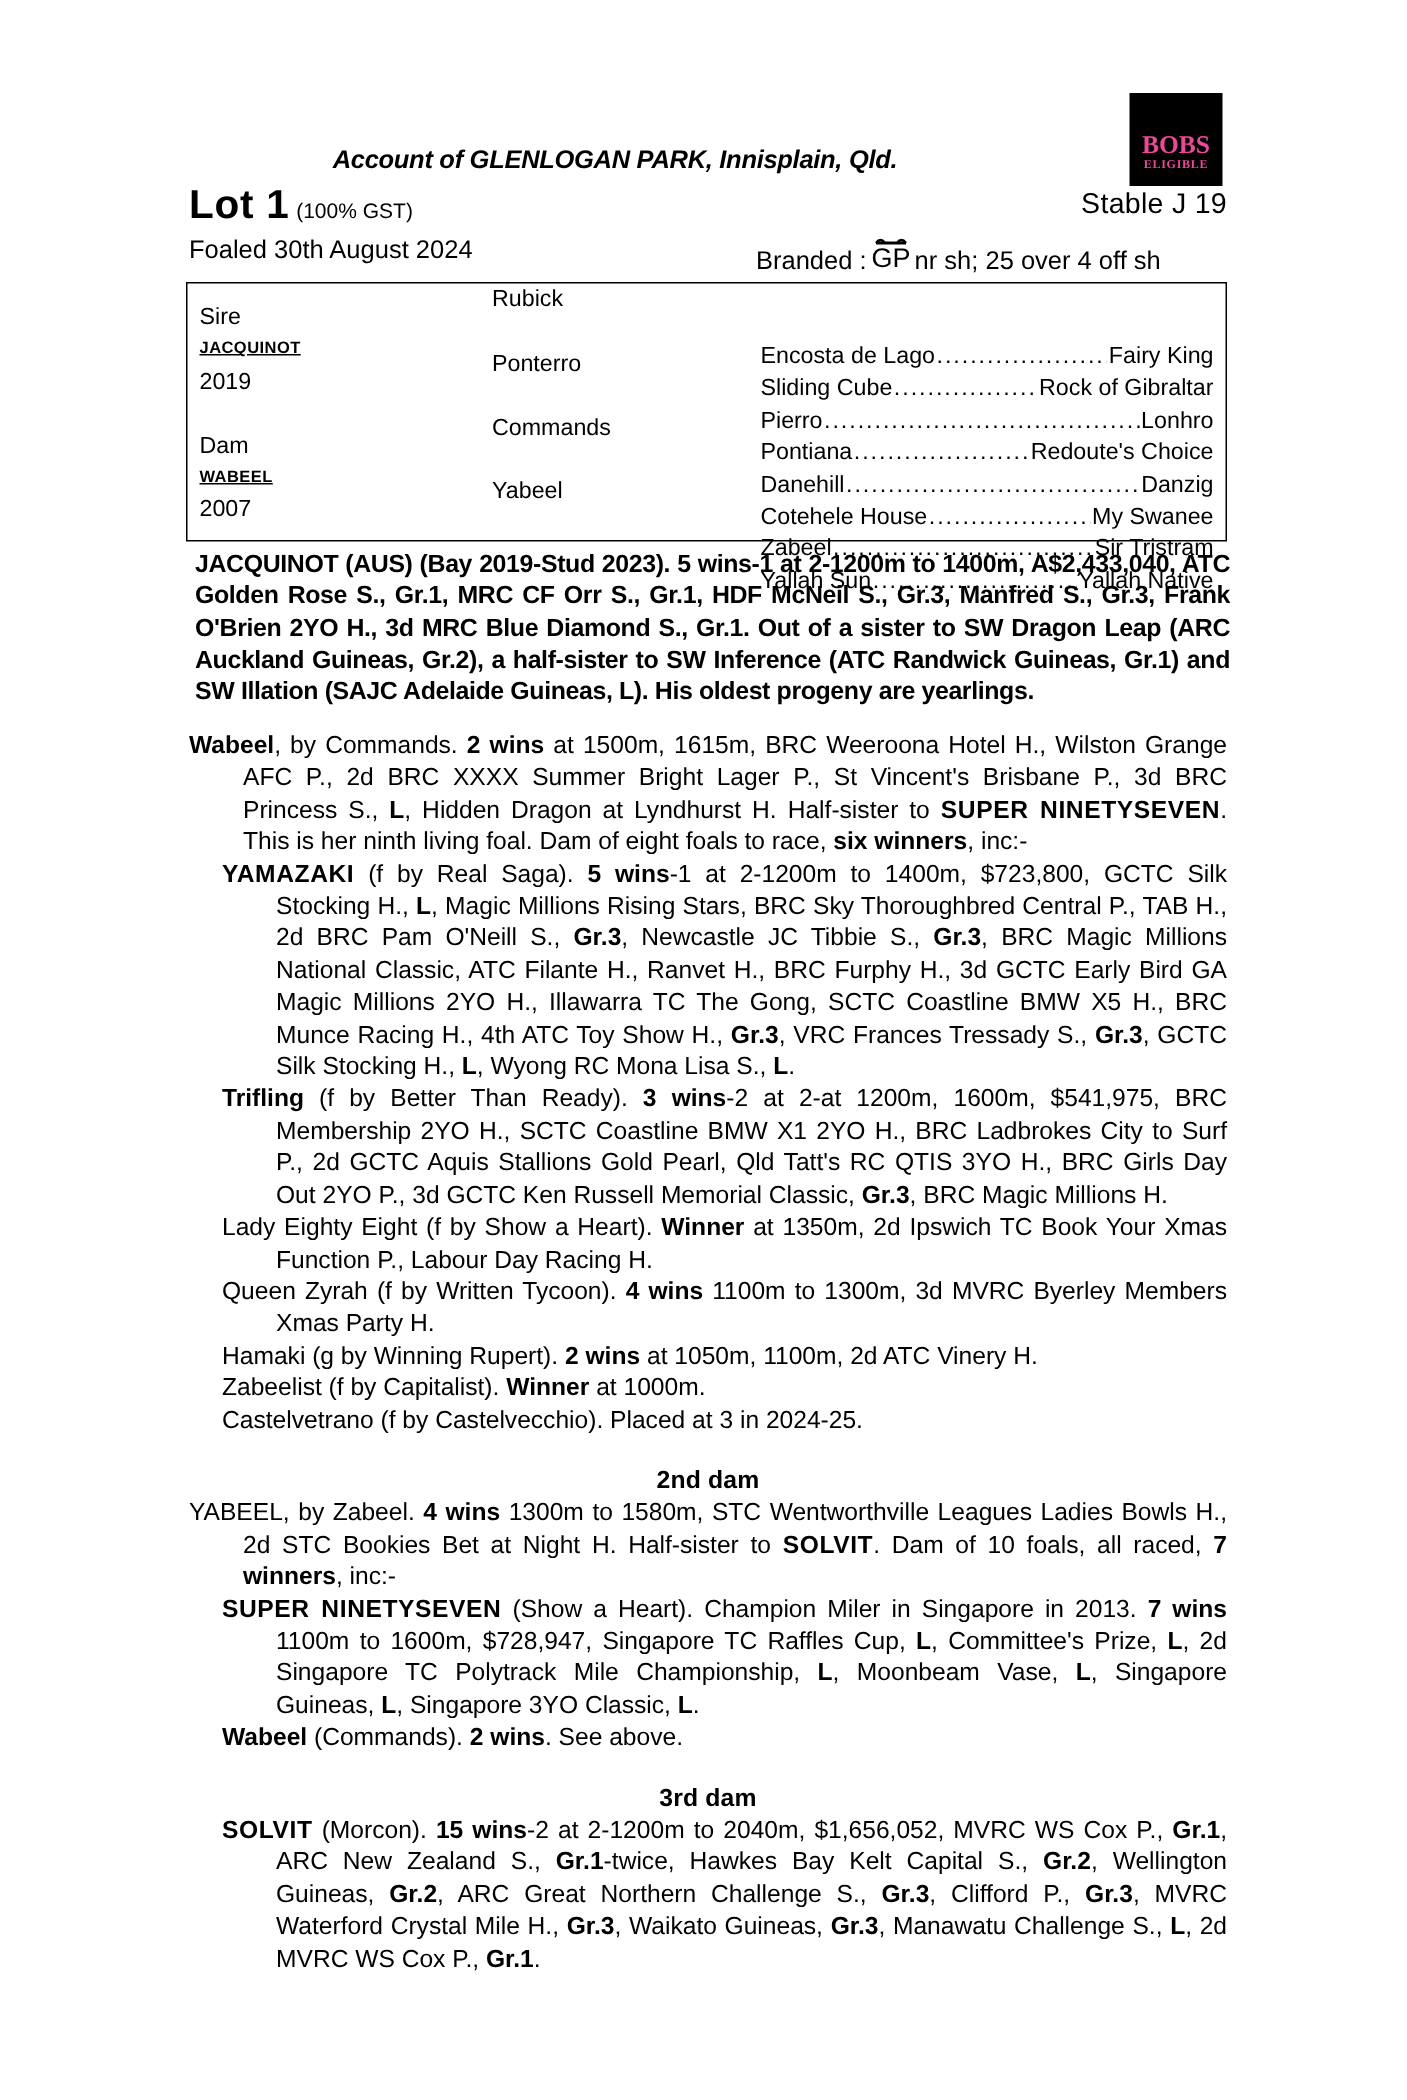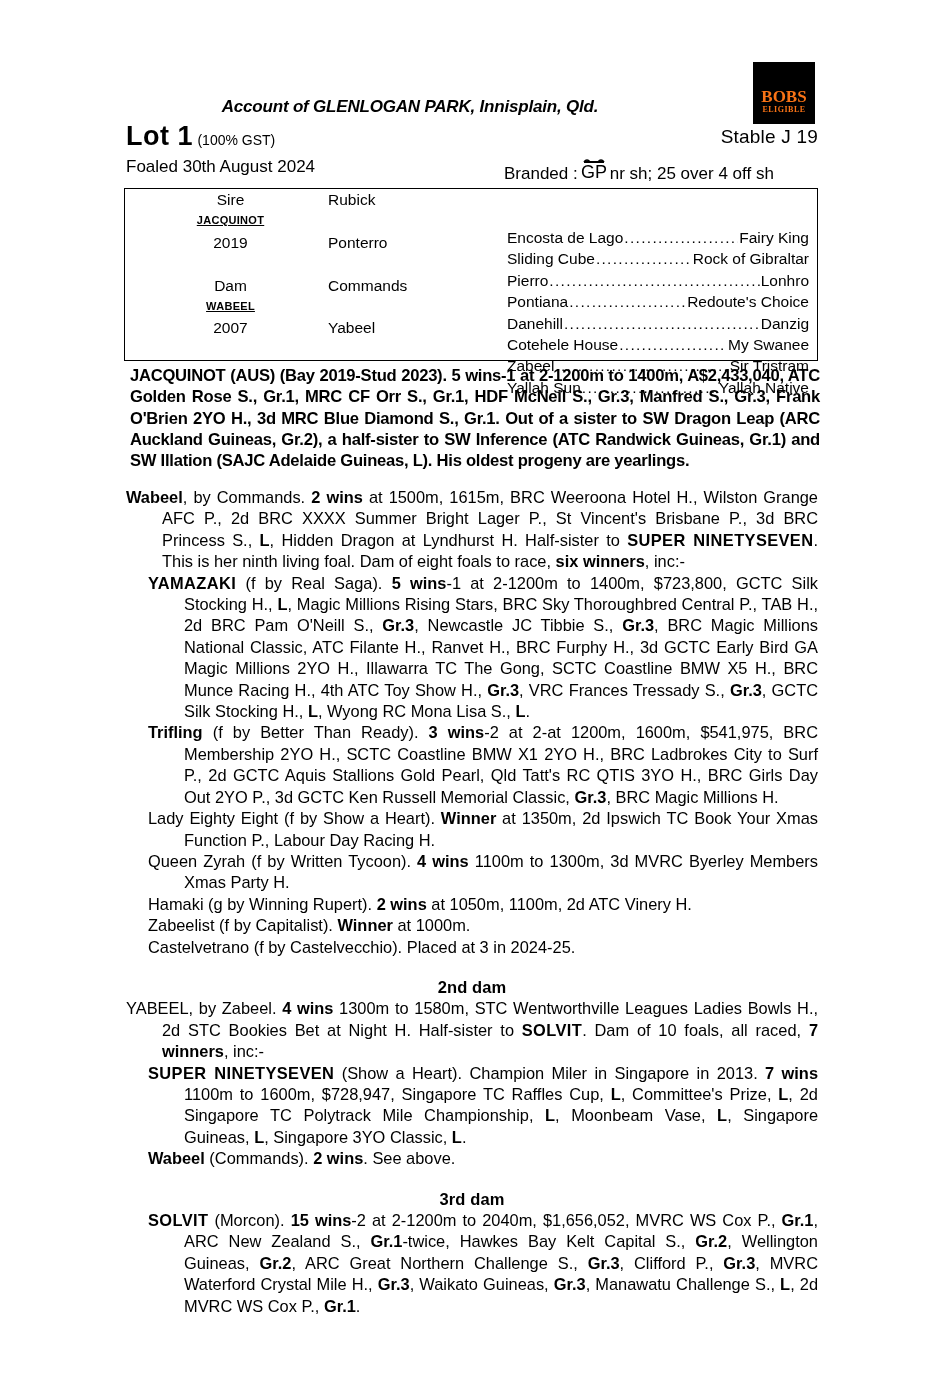--- a/index.html
+++ b/index.html
@@ -22,21 +22,21 @@
   }
 
   
   .bobs-logo {
     position: absolute;
     left: 753px;
     top: 62px;
     width: 62px;
     height: 62px;
     background: #000000;
-    color: #f97316;
+    color: #ec4899;
     text-align: center;
     overflow: hidden;
   }
   .bobs-horse {
     margin: 5px auto 0 auto;
     width: 46px;
     height: 20px;
     display: block;
   }
   .bobs-word {
@@ -146,23 +146,22 @@
     top: 188px;
     width: 694px;
     border: 1.5px solid #000;
     box-sizing: border-box;
     font-size: 15.5px;
     line-height: 21.4px;
   }
   .ped-half { position: relative; height: 85.5px; }
   .ped-col-a {
     position: absolute;
-    left: 8px; top: 0;
+    left: 8px; top: 12px;
     width: 195px;
-    text-align: center;
   }
   .ped-col-b {
     position: absolute;
     left: 203px; top: 0;
     width: 180px;
   }
   .ped-col-c {
     position: absolute;
     left: 382px; top: 0;
     right: 8px;

